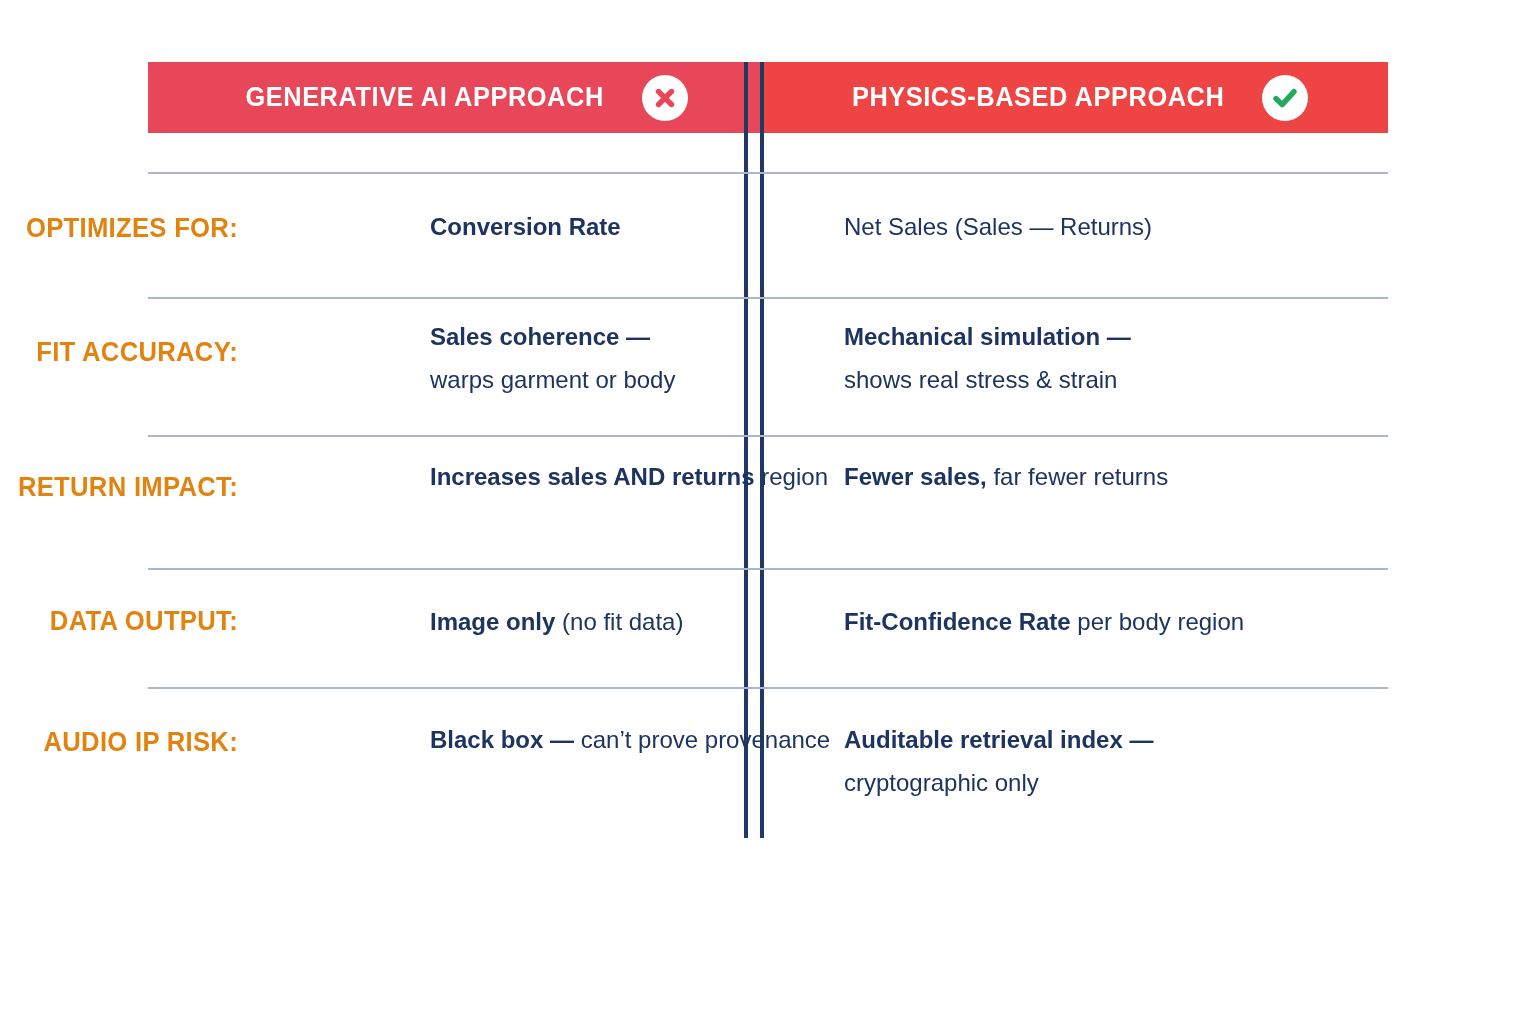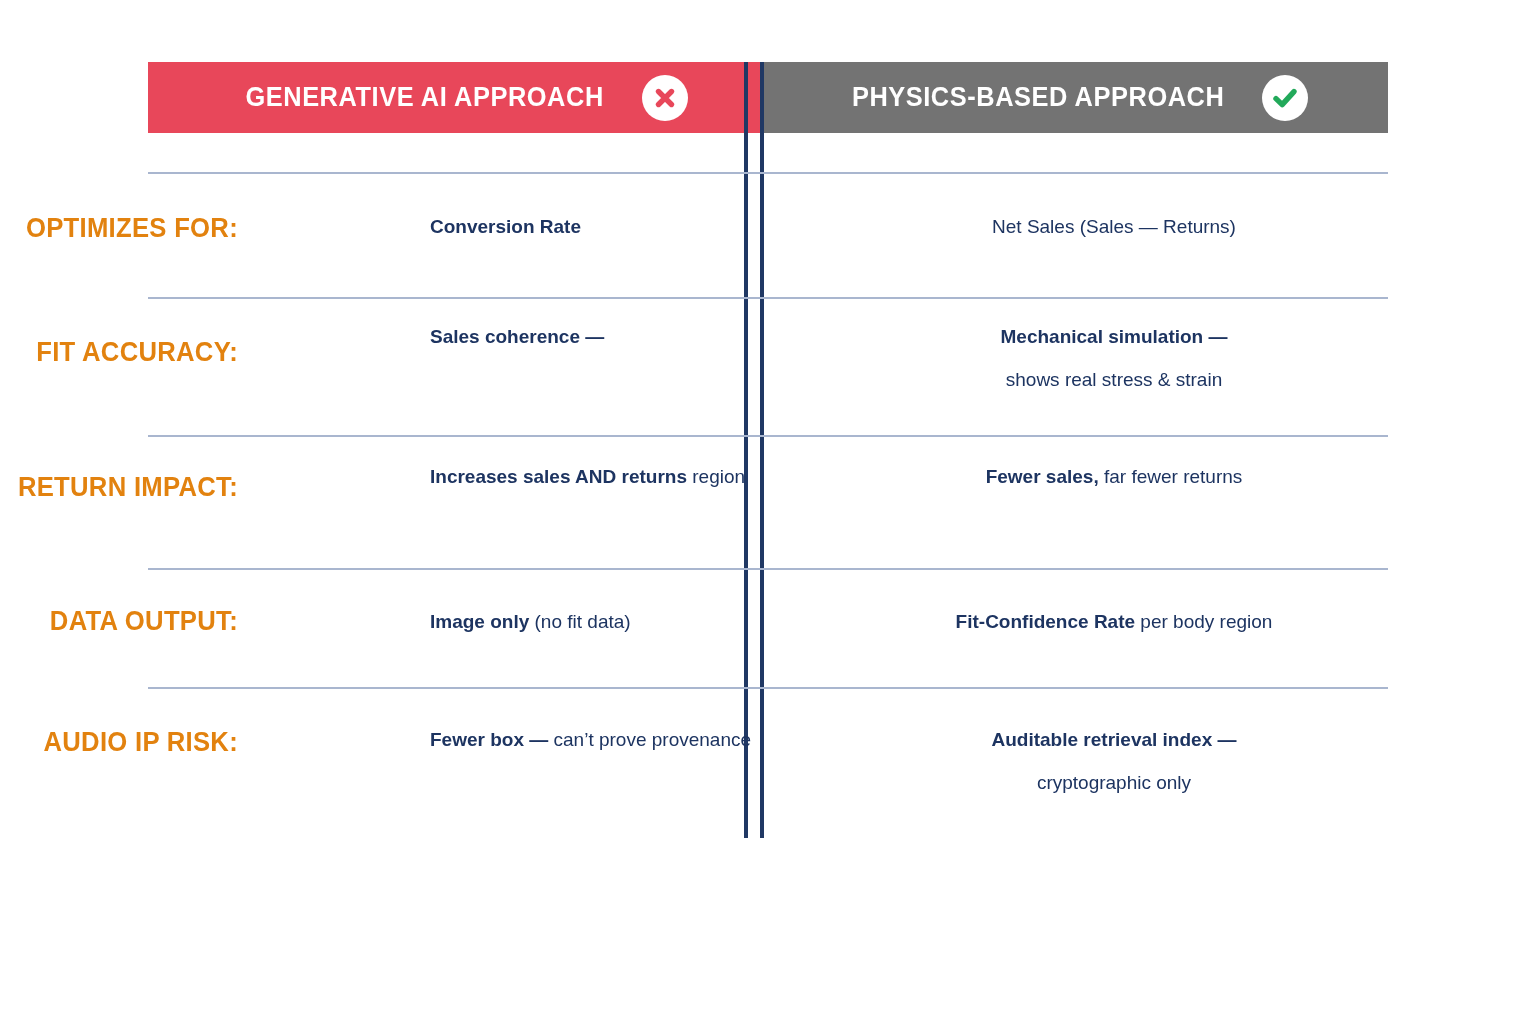--- a/index.html
+++ b/index.html
@@ -41,21 +41,21 @@
     gap: 26px;
   }
   .banner-left {
     left: 0;
     width: 626px;
     background: #e8475a;
   }
   .banner-right {
     left: 612px;
     width: 628px;
-    background: #737373;
+    background: #ef4444;
   }
   .banner-title {
     color: #ffffff;
     font-family: "Liberation Sans Narrow", "Liberation Sans", sans-serif;
     font-weight: 700;
     font-size: 27px;
     letter-spacing: 0.6px;
     transform: scaleX(0.94);
     white-space: nowrap;
   }
@@ -108,25 +108,25 @@
     font-size: 27px;
     letter-spacing: 0.3px;
     transform: scaleX(0.95);
     transform-origin: right center;
     white-space: nowrap;
   }
   .cell-text {
     position: absolute;
     color: #1d3461;
     font-family: "Liberation Sans", sans-serif;
-    font-size: 19px;
+    font-size: 24px;
     line-height: 43px;
   }
   .cell-left  { left: 282px; width: 430px; }
-  .cell-right { left: 696px; width: 540px; text-align: center; }
+  .cell-right { left: 696px; width: 540px; }
   .cell-text b {
     font-weight: 700;
   }
   .cell-text span.reg {
     font-weight: 400;
   }
 
   
   .r1 { top: 205px; }
   .r2 { top: 315px; }
@@ -181,21 +181,21 @@
       <b>Conversion Rate</b><span class="reg"></span>
     </div>
     <div class="cell-text cell-right">
       <b></b><span class="reg">Net Sales (Sales — Returns)</span>
     </div>
   </div>
 
   <div class="cell-label lbl-r2">FIT ACCURACY:</div>
   <div class="row r2">
     <div class="cell-text cell-left">
-      <b>Sales coherence —</b><br>
+      <b>Sales coherence —</b><br><span class="reg">warps garment or body</span>
     </div>
     <div class="cell-text cell-right">
       <b>Mechanical simulation —</b><br><span class="reg">shows real stress &amp; strain</span>
     </div>
   </div>
 
   <div class="cell-label lbl-r3">RETURN IMPACT:</div>
   <div class="row r3">
     <div class="cell-text cell-left">
       <b>Increases sales AND returns</b><span class="reg"> region</span>
@@ -211,20 +211,20 @@
       <b>Image only</b><span class="reg"> (no fit data)</span>
     </div>
     <div class="cell-text cell-right">
       <b>Fit-Confidence Rate</b><span class="reg"> per body region</span>
     </div>
   </div>
 
   <div class="cell-label lbl-r5">AUDIO IP RISK:</div>
   <div class="row r5">
     <div class="cell-text cell-left">
-      <b>Fewer box —</b><span class="reg"> can’t prove provenance</span>
+      <b>Black box —</b><span class="reg"> can’t prove provenance</span>
     </div>
     <div class="cell-text cell-right">
       <b>Auditable retrieval index —</b><br><span class="reg">cryptographic only</span>
     </div>
   </div>
 
 </div>
 
 </body></html>

